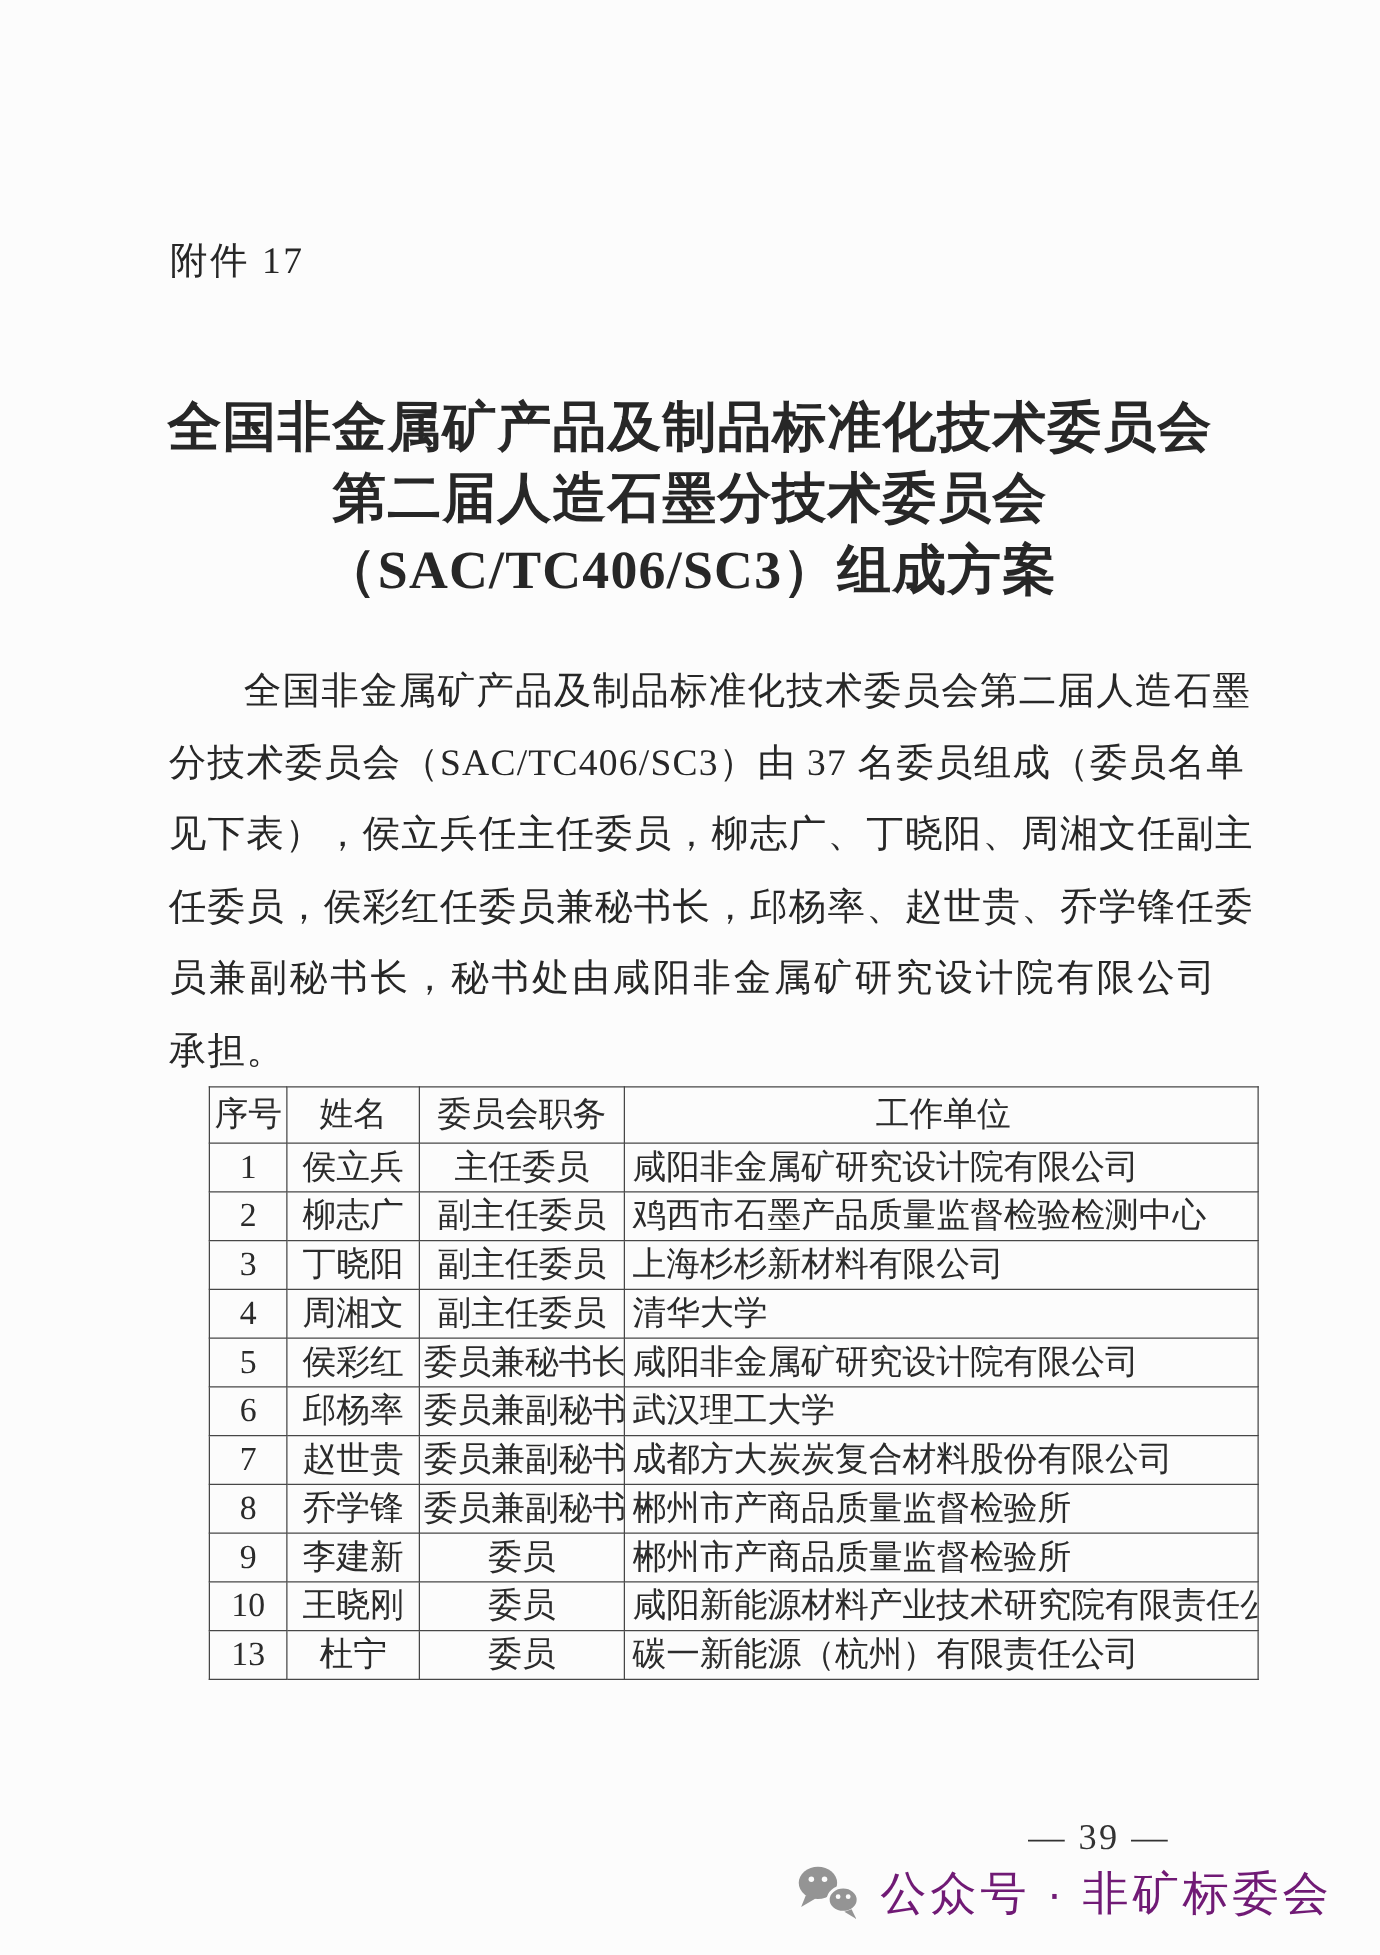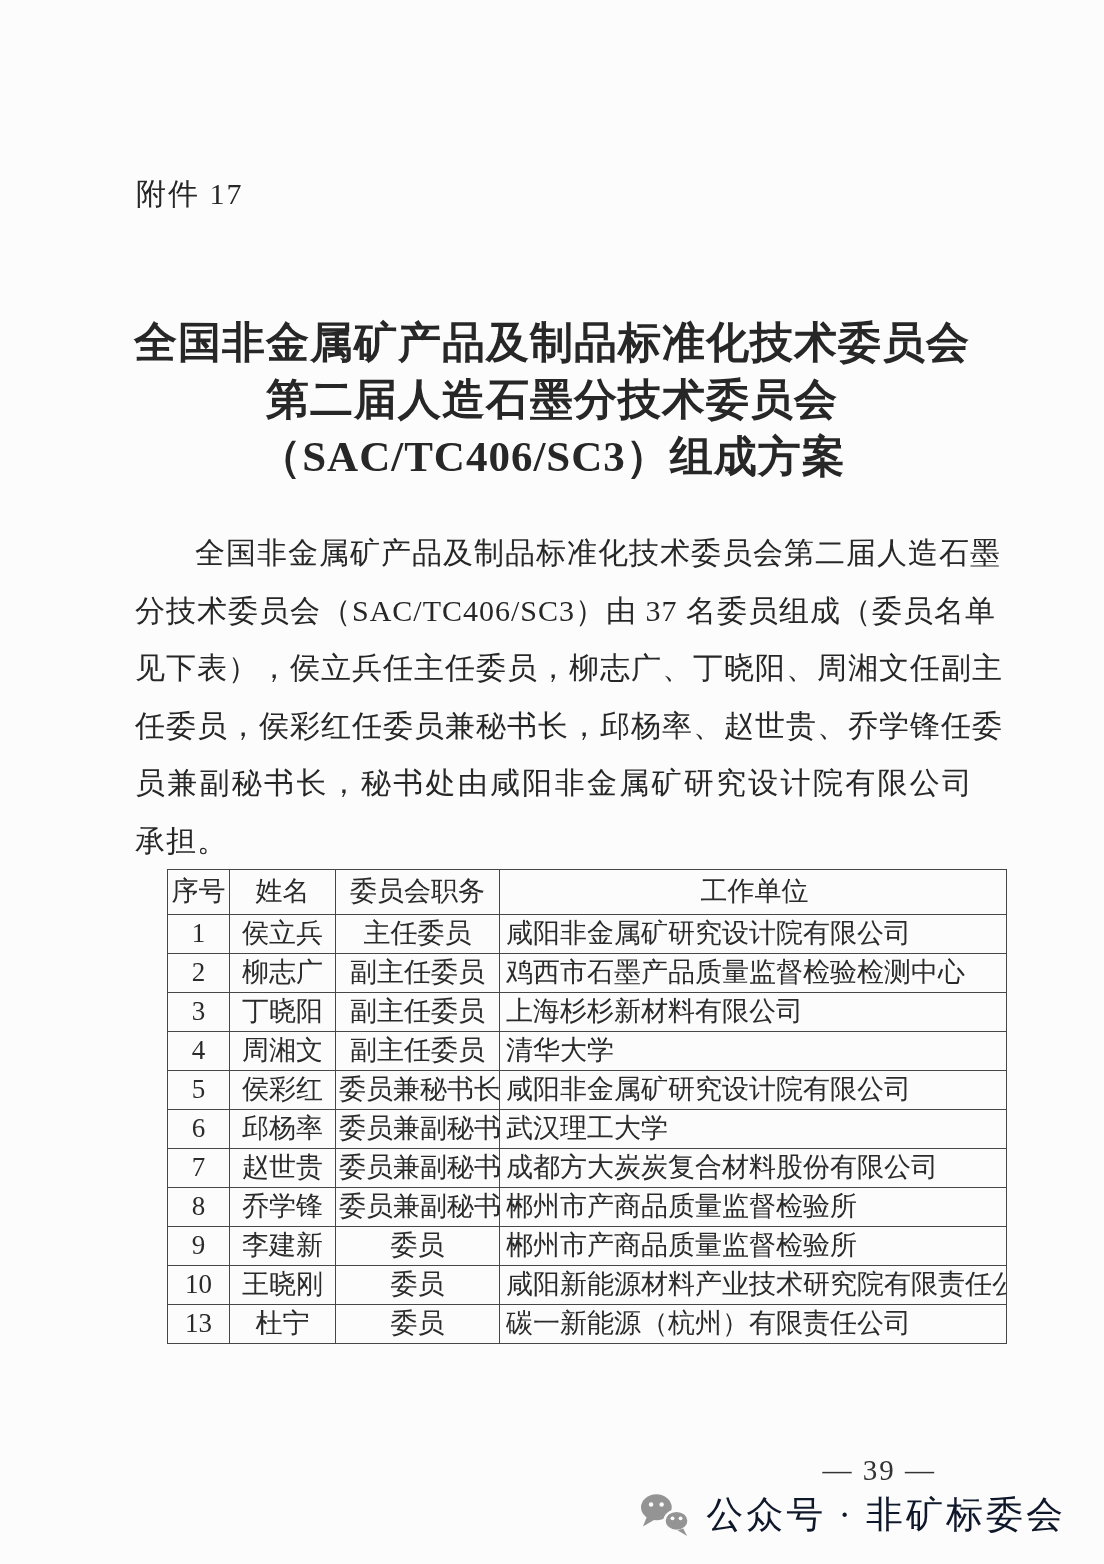--- a/index.html
+++ b/index.html
@@ -3,21 +3,21 @@
 <meta charset="utf-8">
 <style>
   html,body{margin:0;padding:0;}
   body{
     width:1104px;height:1564px;position:relative;
     background:#fcfcfc;color:#272727;
     font-family:"Liberation Serif","DejaVu Serif",serif;
     overflow:hidden;
   }
   .attachment{
-    position:absolute;left:136px;top:174px;
+    position:absolute;left:136px;top:188px;
     font-size:30px;letter-spacing:2px;text-align:center;
   }
   .doc-title{
     position:absolute;left:0;top:314px;width:100%;
     text-align:center;font-weight:bold;
     font-size:43px;line-height:57px;letter-spacing:1px;
   }
   .paragraph{
     position:absolute;left:135px;top:524px;width:838px;
     font-size:30px;line-height:57.5px;letter-spacing:1px;font-family:Liberation Serif, serif;
@@ -42,23 +42,23 @@
   }
   table.committee thead th{height:44px;}
   table.committee td.col3, table.committee th.col3-h{padding-left:6px;}
   table.committee td.col3{text-align:left;}
   .pagenum{
     position:absolute;right:168px;top:1454px;
     font-size:29px;letter-spacing:2px;color:#333;
   }
   .watermark{
     position:absolute;right:38px;top:1490px;
-    display:flex;align-items:center;gap:14px;
-    color:#0f172a;
-    font-family:Liberation Serif, serif;
+    display:flex;align-items:flex-start;gap:14px;
+    color:#701a75;
+    font-family:Liberation Sans, sans-serif;
     font-size:37px;letter-spacing:3px;
   }
   .watermark svg{display:block;}
 </style>
 </head>
 <body>
 
 <div class="attachment">附件 17</div>
 
 <div class="doc-title" id="doc-title">

